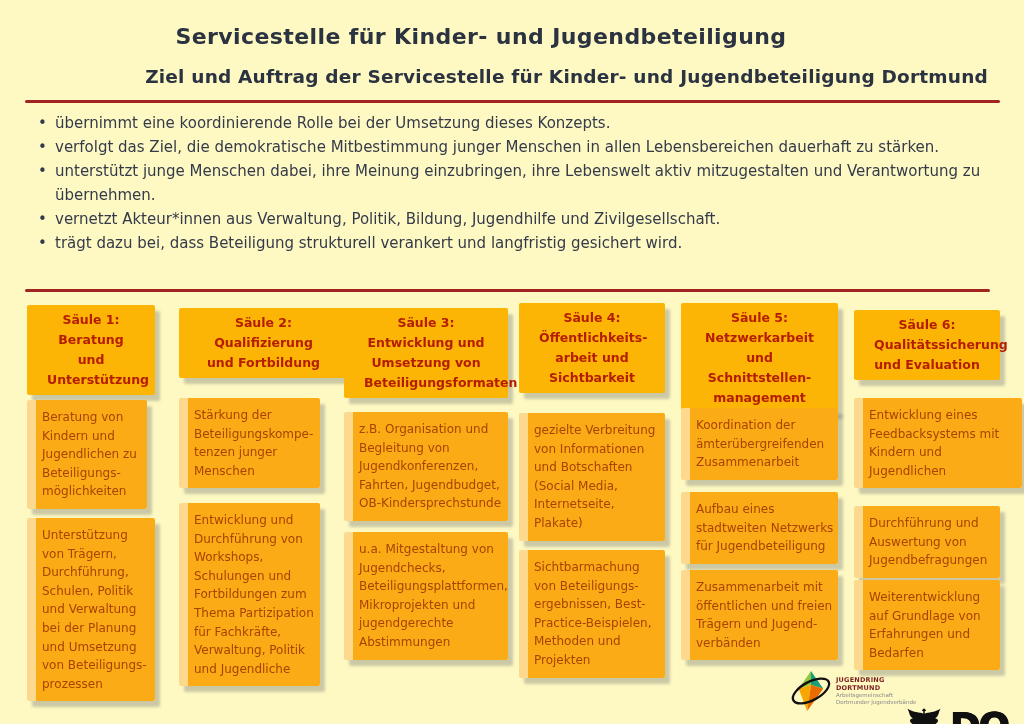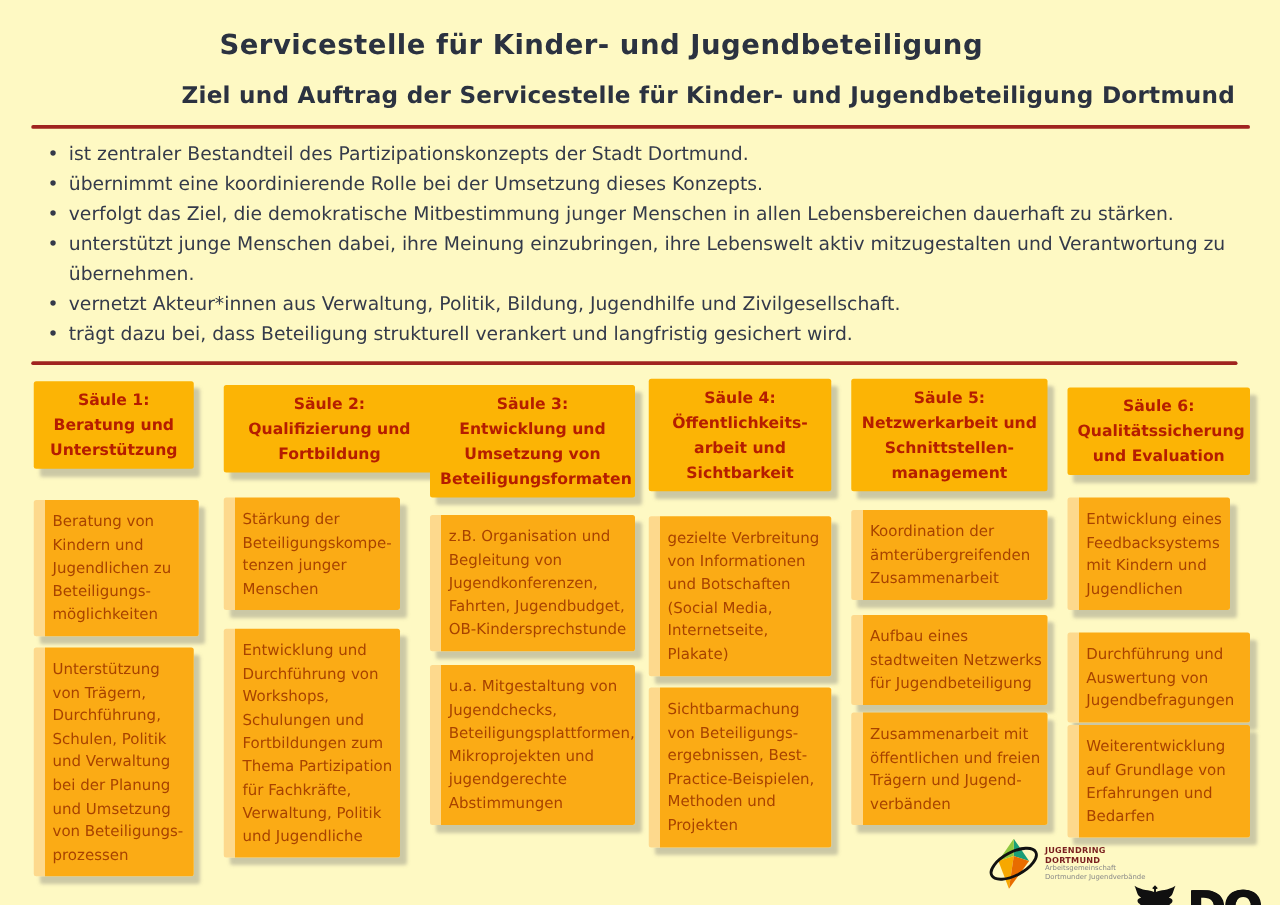--- a/index.html
+++ b/index.html
@@ -33,21 +33,21 @@
   }
   
   .note{
     position:absolute;box-sizing:border-box;border-radius:2px;
     background:#fcb108;
     box-shadow:5px 6px 3px rgba(110,110,110,.35);
   }
   .note.header{
     display:flex;flex-direction:column;justify-content:center;
     text-align:center;color:#b51d00;font-weight:bold;
-    font-size:12.5px;line-height:1.6;padding:5px 8px;
+    font-size:12.5px;line-height:1.6;padding:5px 20px;
     background:#fcb405;
   }
   .note.header .plabel{display:block;}
   .note.body{
     color:#a84300;font-size:12px;line-height:1.55;
     padding:8px 4px 8px 15px;
     background:linear-gradient(90deg,#fdd98d 0,#fdd98d 9px,#fbab15 9px);
   }
   
   .logos{position:absolute;top:668px;left:788px;width:228px;height:50px;}
@@ -68,35 +68,34 @@
 <body>
 
 <div class="page">
 
   <h1 class="title">Servicestelle für Kinder- und Jugendbeteiligung</h1>
   <h2 class="subtitle">Ziel und Auftrag der Servicestelle für Kinder- und Jugendbeteiligung Dortmund</h2>
 
   <div class="redline one"></div>
 
   <ul class="bullets">
-    <li>ist zentraler Bestandteil des Partizipationskonzepts der Stadt Dortmund.</li>
     <li>übernimmt eine koordinierende Rolle bei der Umsetzung dieses Konzepts.</li>
     <li>verfolgt das Ziel, die demokratische Mitbestimmung junger Menschen in allen Lebensbereichen dauerhaft zu stärken.</li>
     <li>unterstützt junge Menschen dabei, ihre Meinung einzubringen, ihre Lebenswelt aktiv mitzugestalten und Verantwortung zu übernehmen.</li>
     <li>vernetzt Akteur*innen aus Verwaltung, Politik, Bildung, Jugendhilfe und Zivilgesellschaft.</li>
     <li>trägt dazu bei, dass Beteiligung strukturell verankert und langfristig gesichert wird.</li>
   </ul>
 
   <div class="redline two"></div>
 
   <div class="note header" style="left:27px;top:305px;width:128px;min-height:68px">
     <span class="plabel">Säule 1:</span>
     <span class="ptitle">Beratung und Unterstützung</span>
   </div>
-  <div class="note body" style="left:27px;top:400px;width:132px;min-height:100px">
+  <div class="note body" style="left:27px;top:400px;width:120px;min-height:100px">
     <span>Beratung von Kindern und Jugendlichen zu Beteiligungs-möglichkeiten</span>
   </div>
   <div class="note body" style="left:27px;top:518px;width:128px;min-height:182px">
     <span>Unterstützung von Trägern, Durchführung, Schulen, Politik und Verwaltung bei der Planung und Umsetzung von Beteiligungs-prozessen</span>
   </div>
 
   <div class="note header" style="left:179px;top:308px;width:169px;min-height:68px">
     <span class="plabel">Säule 2:</span>
     <span class="ptitle">Qualifizierung und Fortbildung</span>
   </div>
@@ -140,21 +139,21 @@
     <span>Aufbau eines stadtweiten Netzwerks für Jugendbeteiligung</span>
   </div>
   <div class="note body" style="left:681px;top:570px;width:157px;min-height:80px">
     <span>Zusammenarbeit mit öffentlichen und freien Trägern und Jugend-verbänden</span>
   </div>
 
   <div class="note header" style="left:854px;top:310px;width:146px;min-height:68px">
     <span class="plabel">Säule 6:</span>
     <span class="ptitle">Qualitätssicherung und Evaluation</span>
   </div>
-  <div class="note body" style="left:854px;top:398px;width:130px;min-height:89px">
+  <div class="note body" style="left:854px;top:398px;width:168px;min-height:89px">
     <span>Entwicklung eines Feedbacksystems mit Kindern und Jugendlichen</span>
   </div>
   <div class="note body" style="left:854px;top:506px;width:146px;min-height:64px">
     <span>Durchführung und Auswertung von Jugendbefragungen</span>
   </div>
   <div class="note body" style="left:854px;top:580px;width:146px;min-height:86px">
     <span>Weiterentwicklung auf Grundlage von Erfahrungen und Bedarfen</span>
   </div>
 
   <div class="logos">

